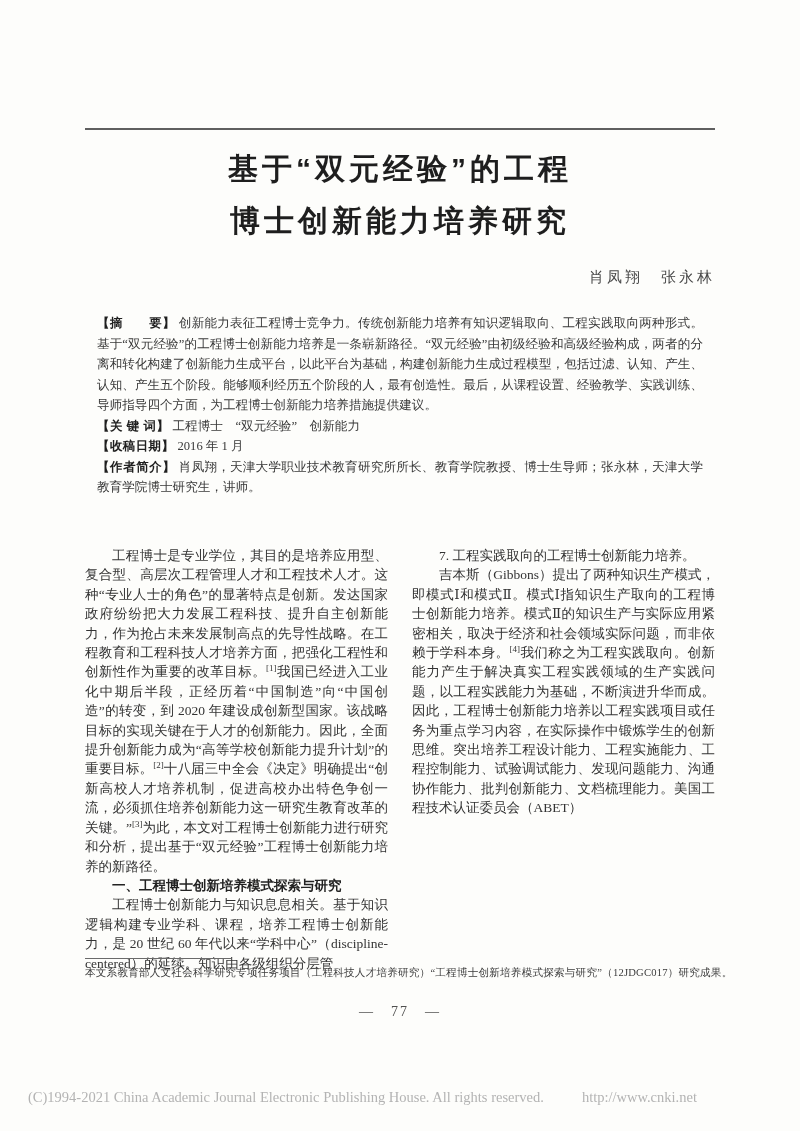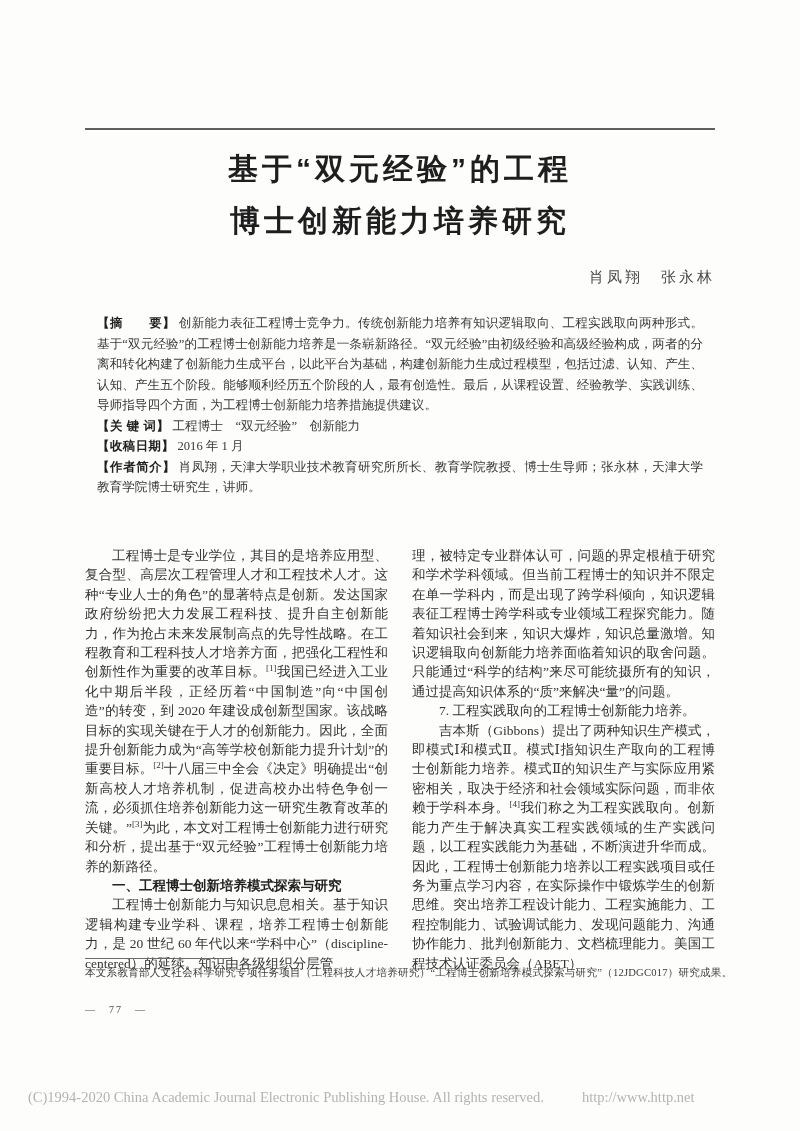--- a/index.html
+++ b/index.html
@@ -115,21 +115,22 @@
     font-size: 10.6px;
     letter-spacing: 0.2px;
     color: #3b3b3b;
     white-space: nowrap;
   }
   .page-number {
     position: absolute;
     top: 1003px;
     left: 85px;
     width: 630px;
-    font-size: 10px;
+    text-align: center;
+    font-size: 14px;
     color: #4f4f4f;
     letter-spacing: 2px;
   }
   .copyright {
     position: absolute;
     top: 1089px;
     left: 28px;
     width: 760px;
     font-size: 14.5px;
     color: #b3b3b3;
@@ -159,28 +160,27 @@
     <p><span class="label">【作者简介】</span> <span>肖凤翔，天津大学职业技术教育研究所所长、教育学院教授、博士生导师；张永林，天津大学教育学院博士研究生，讲师。</span></p>
   </div>
 
   <div class="columns">
     <div class="col">
       <p class="indent">工程博士是专业学位，其目的是培养应用型、复合型、高层次工程管理人才和工程技术人才。这种“专业人士的角色”的显著特点是创新。发达国家政府纷纷把大力发展工程科技、提升自主创新能力，作为抢占未来发展制高点的先导性战略。在工程教育和工程科技人才培养方面，把强化工程性和创新性作为重要的改革目标。<sup>[1]</sup>我国已经进入工业化中期后半段，正经历着“中国制造”向“中国创造”的转变，到 2020 年建设成创新型国家。该战略目标的实现关键在于人才的创新能力。因此，全面提升创新能力成为“高等学校创新能力提升计划”的重要目标。<sup>[2]</sup>十八届三中全会《决定》明确提出“创新高校人才培养机制，促进高校办出特色争创一流，必须抓住培养创新能力这一研究生教育改革的关键。”<sup>[3]</sup>为此，本文对工程博士创新能力进行研究和分析，提出基于“双元经验”工程博士创新能力培养的新路径。</p>
       <p class="heading">一、工程博士创新培养模式探索与研究</p>
       <p class="indent">工程博士创新能力与知识息息相关。基于知识逻辑构建专业学科、课程，培养工程博士创新能力，是 20 世纪 60 年代以来“学科中心”（discipline-centered）的延续。知识由各级组织分层管</p>
     </div>
     <div class="col">
-      <p>理，被特定专业群体认可，问题的界定根植于研究和学术学科领域。但当前工程博士的知识并不限定在单一学科内，而是出现了跨学科倾向，知识逻辑表征工程博士跨学科或专业领域工程探究能力。随着知识社会到来，知识大爆炸，知识总量激增。知识逻辑取向创新能力培养面临着知识的取舍问题。只能通过“科学的结构”来尽可能统摄所有的知识，通过提高知识体系的“质”来解决“量”的问题。</p>
       <p class="indent">7. 工程实践取向的工程博士创新能力培养。</p>
       <p class="indent">吉本斯（Gibbons）提出了两种知识生产模式，即模式Ⅰ和模式Ⅱ。模式Ⅰ指知识生产取向的工程博士创新能力培养。模式Ⅱ的知识生产与实际应用紧密相关，取决于经济和社会领域实际问题，而非依赖于学科本身。<sup>[4]</sup>我们称之为工程实践取向。创新能力产生于解决真实工程实践领域的生产实践问题，以工程实践能力为基础，不断演进升华而成。因此，工程博士创新能力培养以工程实践项目或任务为重点学习内容，在实际操作中锻炼学生的创新思维。突出培养工程设计能力、工程实施能力、工程控制能力、试验调试能力、发现问题能力、沟通协作能力、批判创新能力、文档梳理能力。美国工程技术认证委员会（ABET）</p>
     </div>
   </div>
 
   <div class="footnote-rule"></div>
   <div class="footnote">本文系教育部人文社会科学研究专项任务项目（工程科技人才培养研究）“工程博士创新培养模式探索与研究”（12JDGC017）研究成果。</div>
 
   <div class="page-number">—　77　—</div>
 
   <div class="copyright">
-    <span>(C)1994-2020 China Academic Journal Electronic Publishing House. All rights reserved.</span><span class="url">http://www.http.net</span>
+    <span>(C)1994-2021 China Academic Journal Electronic Publishing House. All rights reserved.</span><span class="url">http://www.cnki.net</span>
   </div>
 
 </div>
 
 </body></html>

